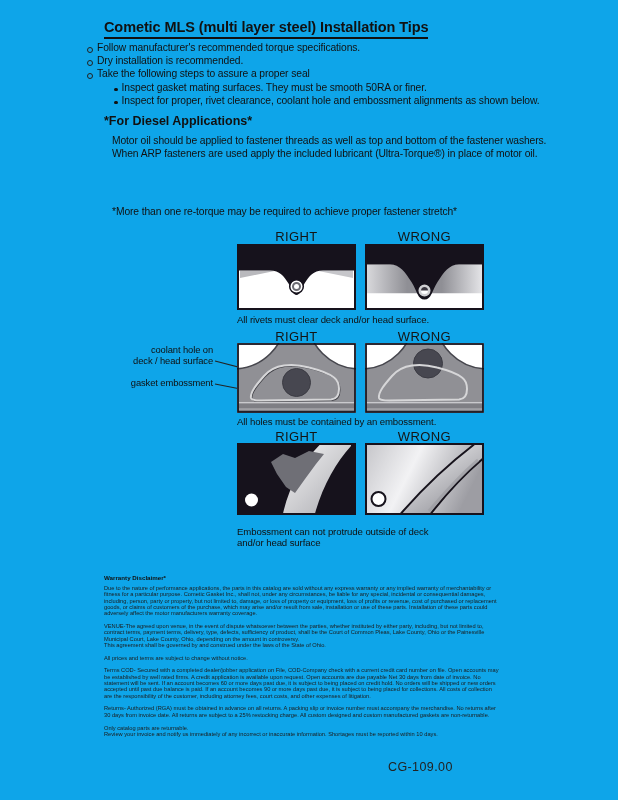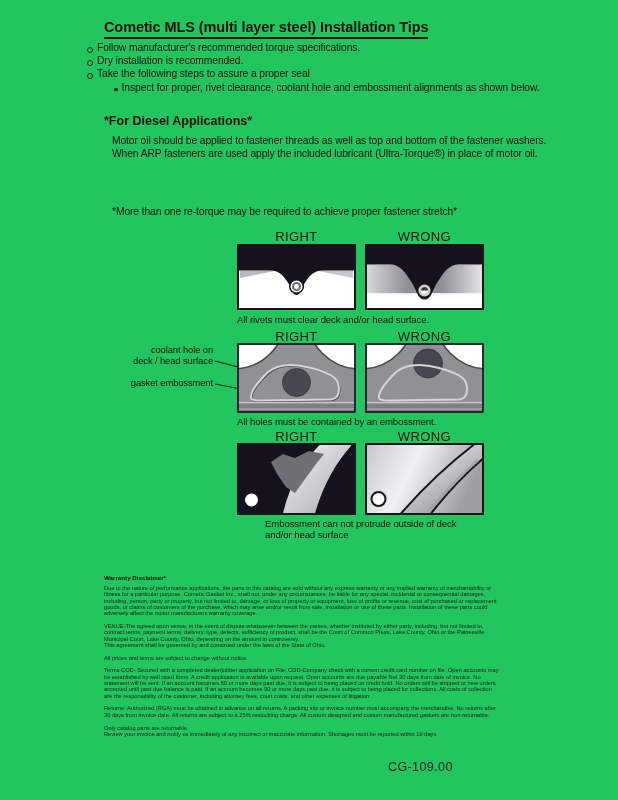--- a/index.html
+++ b/index.html
@@ -1,17 +1,17 @@
 <!DOCTYPE html>
 <html><head>
 <meta charset="utf-8">
 <style>
   html,body{margin:0;padding:0;background:#f2f2f2;}
   .page{
-    position:relative;width:618px;height:800px;background:#22c55e;
+    position:relative;width:618px;height:800px;background:#0ea5e9;
     font-family:"Liberation Sans",sans-serif;color:#111;overflow:hidden;
     margin:0 auto;
   }
   .abs{position:absolute;}
   .pre{white-space:pre-line;}
 
   
   .title{
     left:104px;top:19px;font-size:14.5px;font-weight:bold;letter-spacing:-0.1px;
     border-bottom:2px solid #101010;padding-bottom:2px;
@@ -69,20 +69,24 @@
       <span class="bmark"></span>
       <span>Follow manufacturer's recommended torque specifications.</span>
     </div>
     <div class="brow">
       <span class="bmark"></span>
       <span>Dry installation is recommended.</span>
     </div>
     <div class="brow">
       <span class="bmark"></span>
       <span>Take the following steps to assure a proper seal</span>
+    </div>
+    <div class="brow bsub">
+      <span class="bmark2"></span>
+      <span>Inspect gasket mating surfaces.  They must be smooth 50RA or finer.</span>
     </div>
     <div class="brow bsub">
       <span class="bmark2"></span>
       <span>Inspect for proper, rivet clearance, coolant hole and embossment alignments as shown below.</span>
     </div>
   </div>
 
   <div class="abs diesel-head">*For Diesel Applications*</div>
   <div class="abs body-p p1 pre">Motor oil should be applied to fastener threads as well as top and bottom of the fastener washers.
 When ARP fasteners are used apply the included lubricant (Ultra-Torque®) in place of motor oil.</div>
@@ -211,21 +215,21 @@
         <rect x="1" y="1" width="117" height="70" fill="url(#wbg3)"></rect>
         <path d="M109,1.5 C85,20 58,45 36,70.5 L66,70.5 C82,50 101,30 117.5,16 L117.5,1.5 Z" fill="url(#wband3)"></path>
         <path d="M109,1.5 C85,20 58,45 36,70.5" fill="none" stroke="#17131c" stroke-width="2"></path>
         <path d="M117.5,16 C101,30 82,50 66,70.5" fill="none" stroke="#17131c" stroke-width="2"></path>
         <path d="M113,17 C98,30 81,48 64,68" fill="none" stroke="#9c9ca2" stroke-width="3" opacity="0.7"></path>
         <circle cx="13.5" cy="56" r="7" fill="#ffffff" stroke="#17131c" stroke-width="2"></circle>
         <rect x="1" y="1" width="117" height="70" fill="none" stroke="#16121c" stroke-width="2"></rect>
       </svg>
     </div>
 
-    <div class="caption pre" style="top:290px;margin-left:28px;">Embossment can not protrude outside of deck
+    <div class="caption pre" style="top:298px;">Embossment can not protrude outside of deck
 and/or head surface</div>
   </div>
 
   <div class="abs disc">
     <div class="disc-h">Warranty Disclaimer*</div>
     <p class="pre">Due to the nature of performance applications, the parts in this catalog are sold without any express warranty or any implied warranty of merchantability or
 fitness for a particular purpose.  Cometic Gasket Inc., shall not, under any circumstances, be liable for any special, incidental or consequential damages,
 including, person, party or property, but not limited to, damage, or loss of property or equipment, loss of profits or revenue, cost of purchased or replacement
 goods, or claims of customers of the purchase, which may arise and/or result from sale, installation or use of these parts.  Installation of these parts could
 adversely affect the motor manufacturers warranty coverage.</p>

